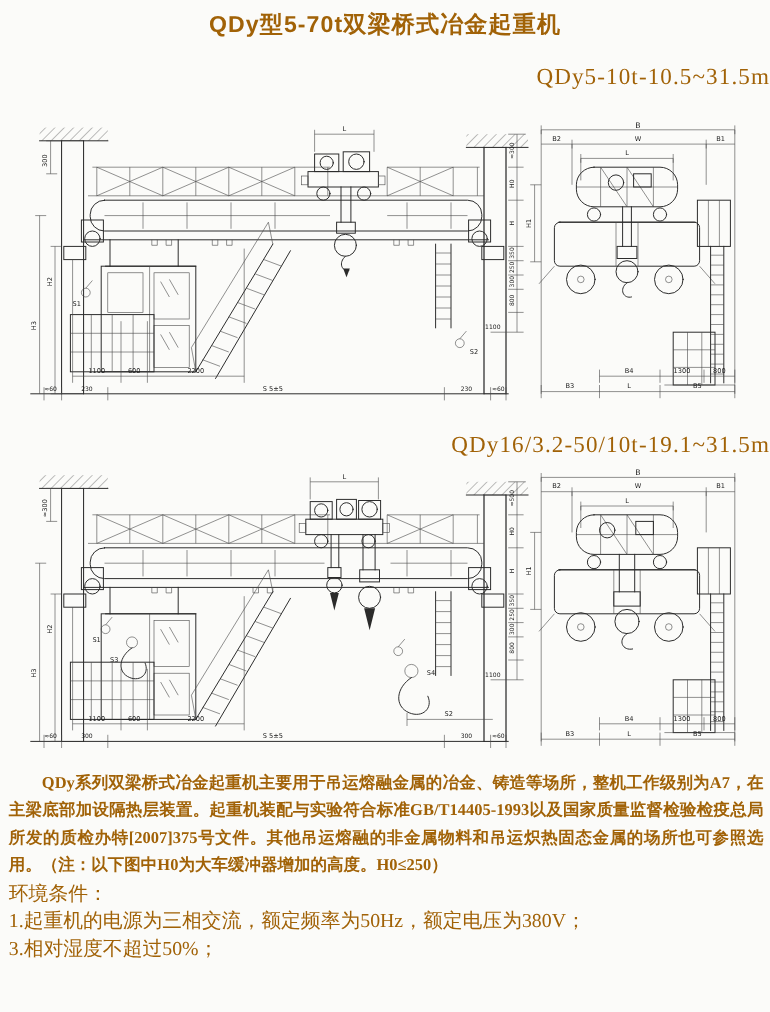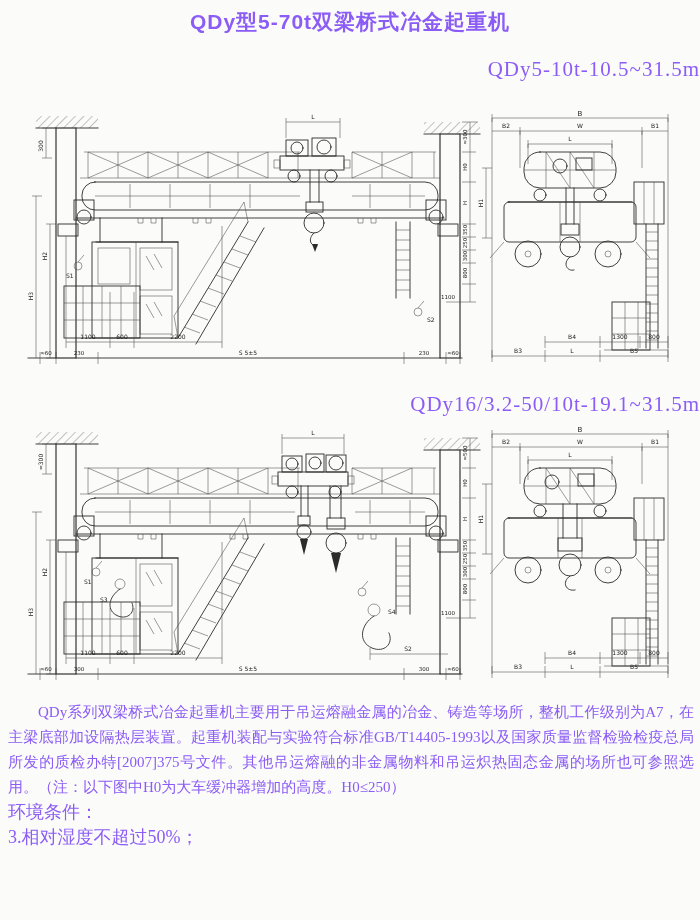--- a/index.html
+++ b/index.html
@@ -1,29 +1,29 @@
 <!DOCTYPE html>
 <html><head>
 <meta charset="utf-8">
 <style>
   html,body{margin:0;padding:0;background:#e8e8e8;}
-  .page{position:relative;width:700px;height:920px;background:#fbfbf9;color:#8b5cf6;
+  .page{position:relative;width:700px;height:920px;background:#fbfbf9;color:#a16207;
         font-family:"Liberation Serif",serif;overflow:hidden;}
   .title{position:absolute;top:8px;left:0;width:700px;text-align:center;
          font-family:"Liberation Sans",sans-serif;font-weight:700;font-size:21px;letter-spacing:1px;}
   .caption{position:absolute;left:0;width:700px;text-align:right;font-size:21px;
            font-family:"Liberation Serif",serif;letter-spacing:1px;}
   #cap1{top:57px}
   #cap2{top:392px}
   svg.fig{position:absolute;left:0;}
   #fig1{top:106px}
   #fig2{top:422px}
   .intro{position:absolute;top:700px;left:8px;width:686px;}
   .intro h2{font-size:20px;font-family:"Liberation Sans",sans-serif;font-weight:700;margin:0 0 12px 0;}
-  .para{font-size:15px;font-weight:400;line-height:25px;text-align:justify;text-indent:2em;margin:0;}
+  .para{font-size:15px;font-weight:700;line-height:25px;text-align:justify;text-indent:2em;margin:0;}
   .cond{font-size:18px;font-weight:400;line-height:25px;}
   
   .ln{stroke:#2b2b2b;stroke-width:0.9;fill:none;stroke-linecap:square;}
   .thin{stroke:#4a4a4a;stroke-width:0.55;fill:none;}
   .solid{fill:#2b2b2b;stroke:none;}
   svg text{font-family:"DejaVu Sans",sans-serif;fill:#1c1c1c;stroke:none;}
   .t7{font-size:7px}.t6{font-size:6px}.t5{font-size:5.5px}
   .mid{text-anchor:middle}
 </style>
 </head>
@@ -443,17 +443,18 @@
         <text class="t6 mid" x="518" y="247">B3</text>
         <text class="t6 mid" x="572" y="247">L</text>
         <text class="t6 mid" x="634" y="247">B5</text>
       </g>
     </g>
   </svg>
 
   <div class="intro">
     <p class="para">QDy系列双梁桥式冶金起重机主要用于吊运熔融金属的冶金、铸造等场所，整机工作级别为A7，在主梁底部加设隔热层装置。起重机装配与实验符合标准GB/T14405-1993以及国家质量监督检验检疫总局所发的质检办特[2007]375号文件。其他吊运熔融的非金属物料和吊运炽热固态金属的场所也可参照选用。（注：以下图中H0为大车缓冲器增加的高度。H0≤250）</p>
     <div class="cond">环境条件：</div>
+    <div class="cond">1.起重机的电源为三相交流，额定频率为50Hz，额定电压为380V；</div>
     <div class="cond">3.相对湿度不超过50%；</div>
 
   </div>
 
 </div>
 
 </body></html>

